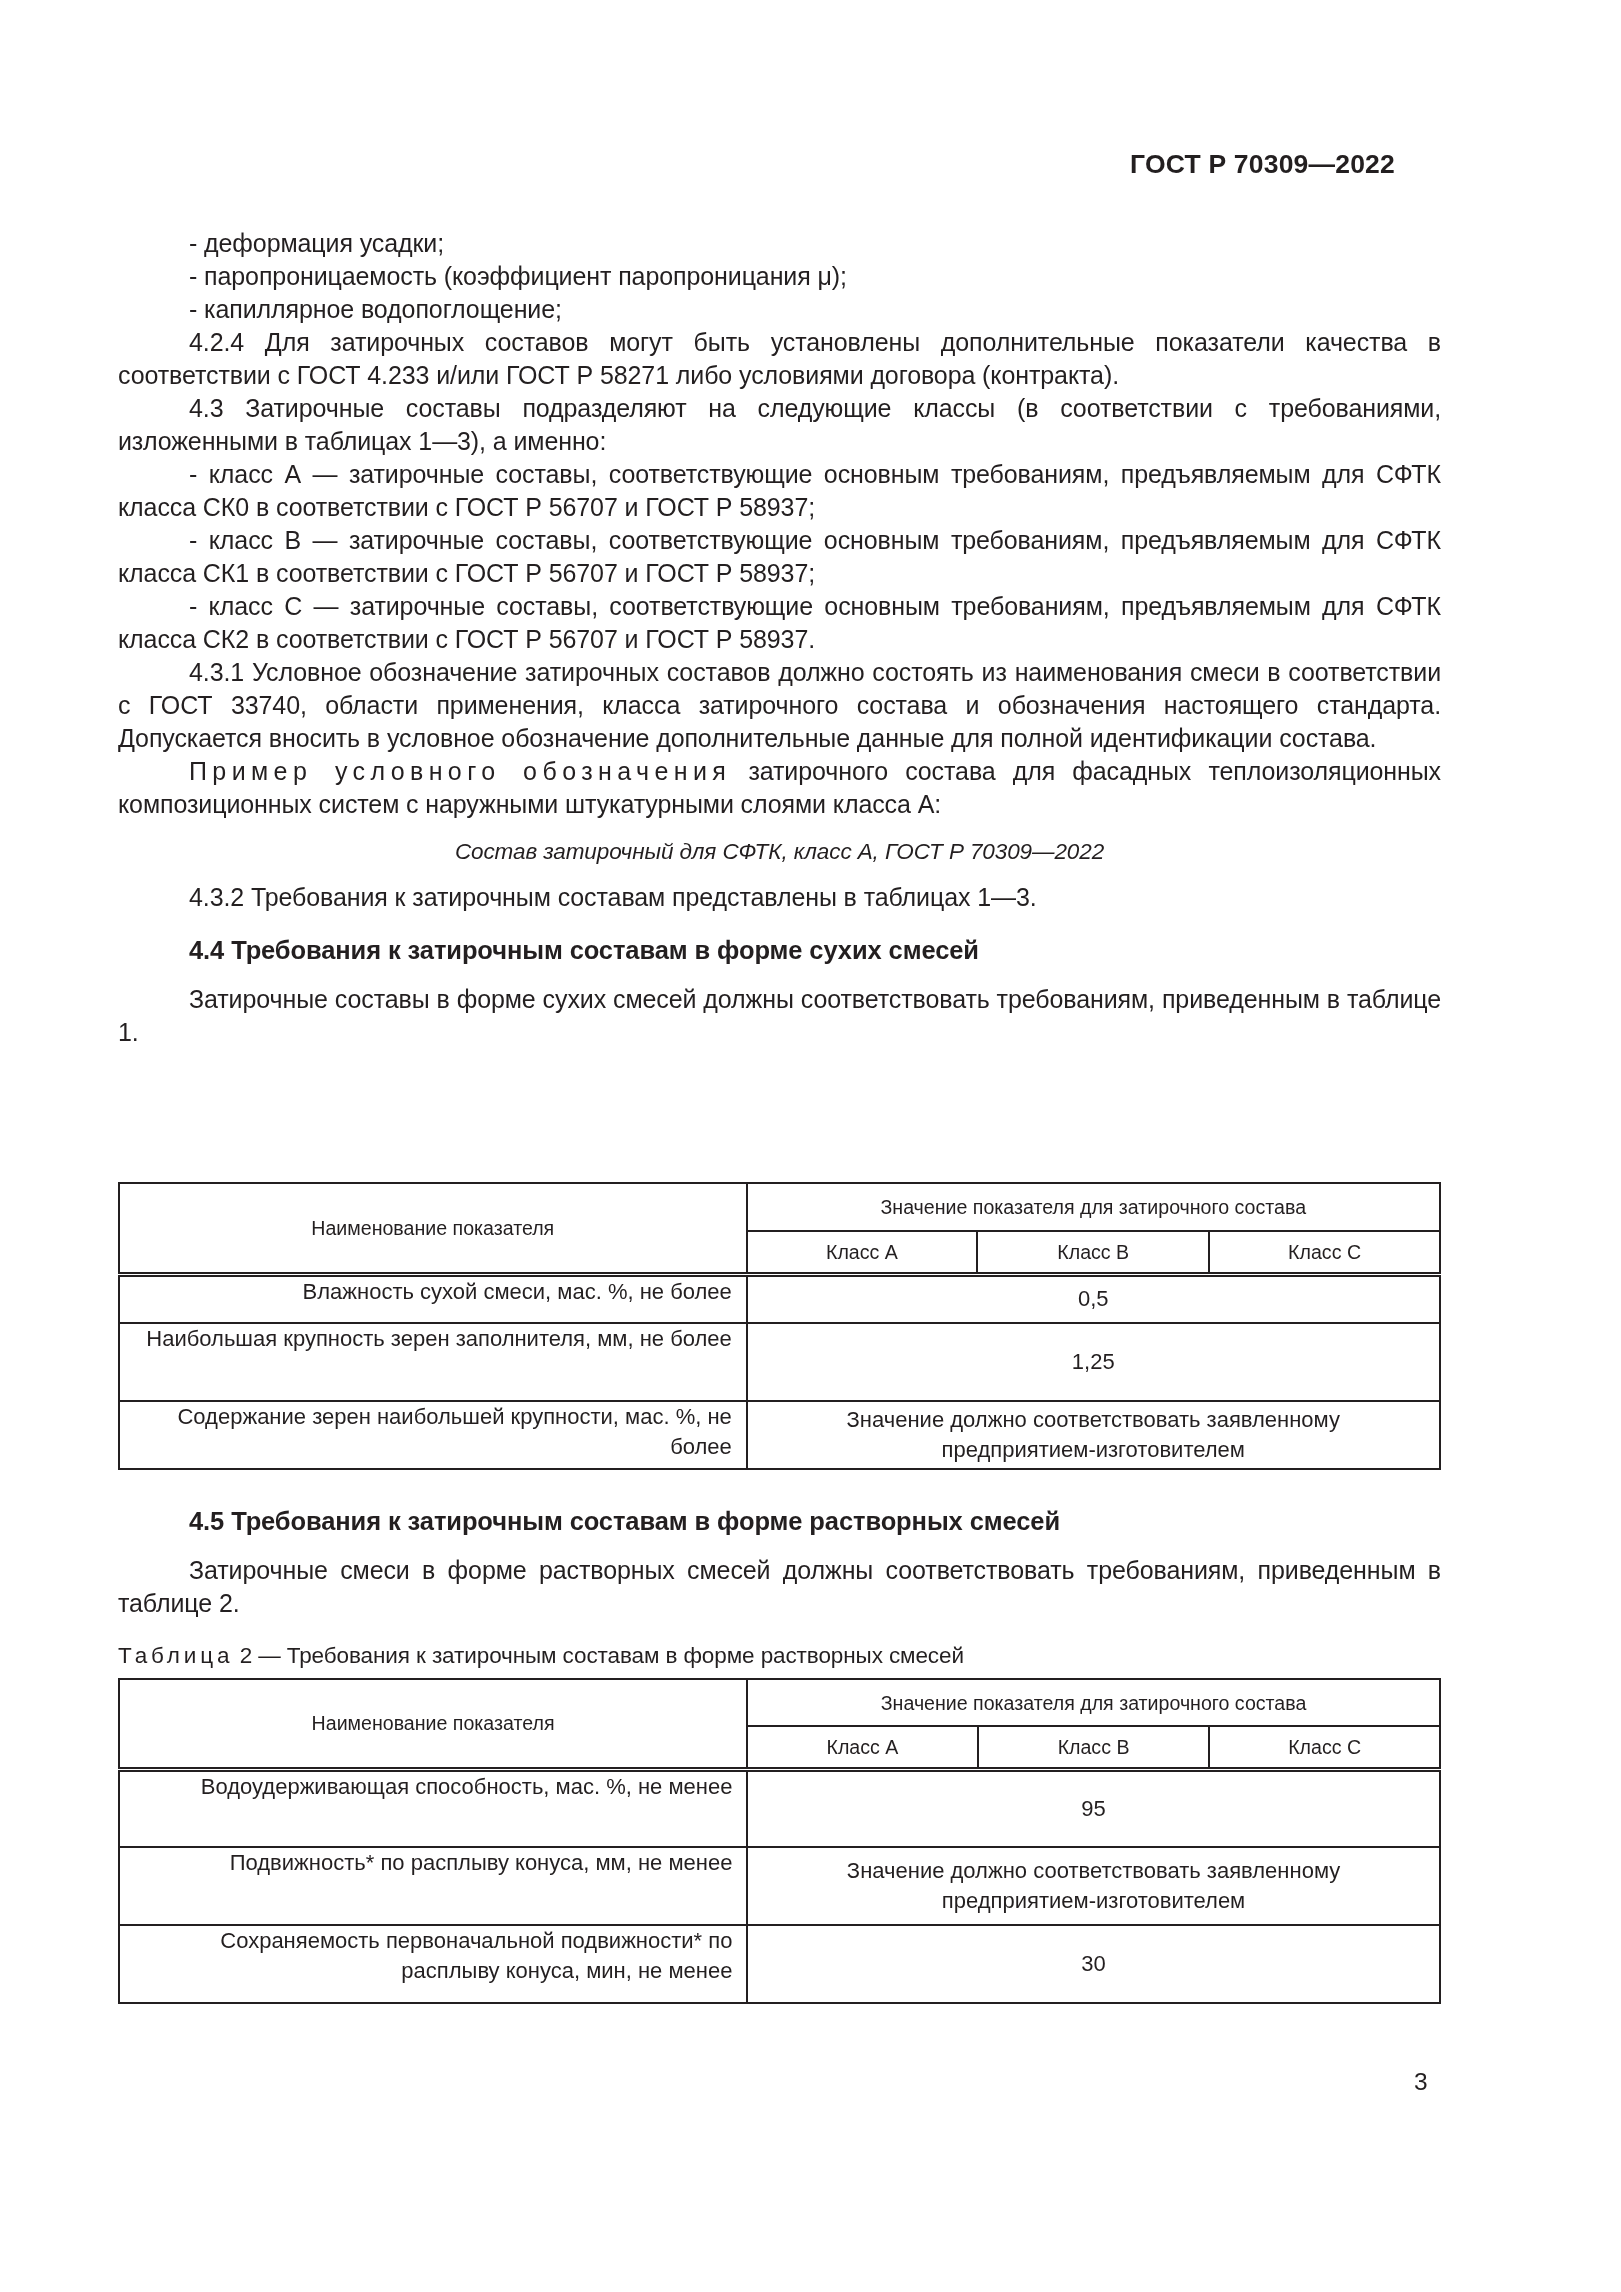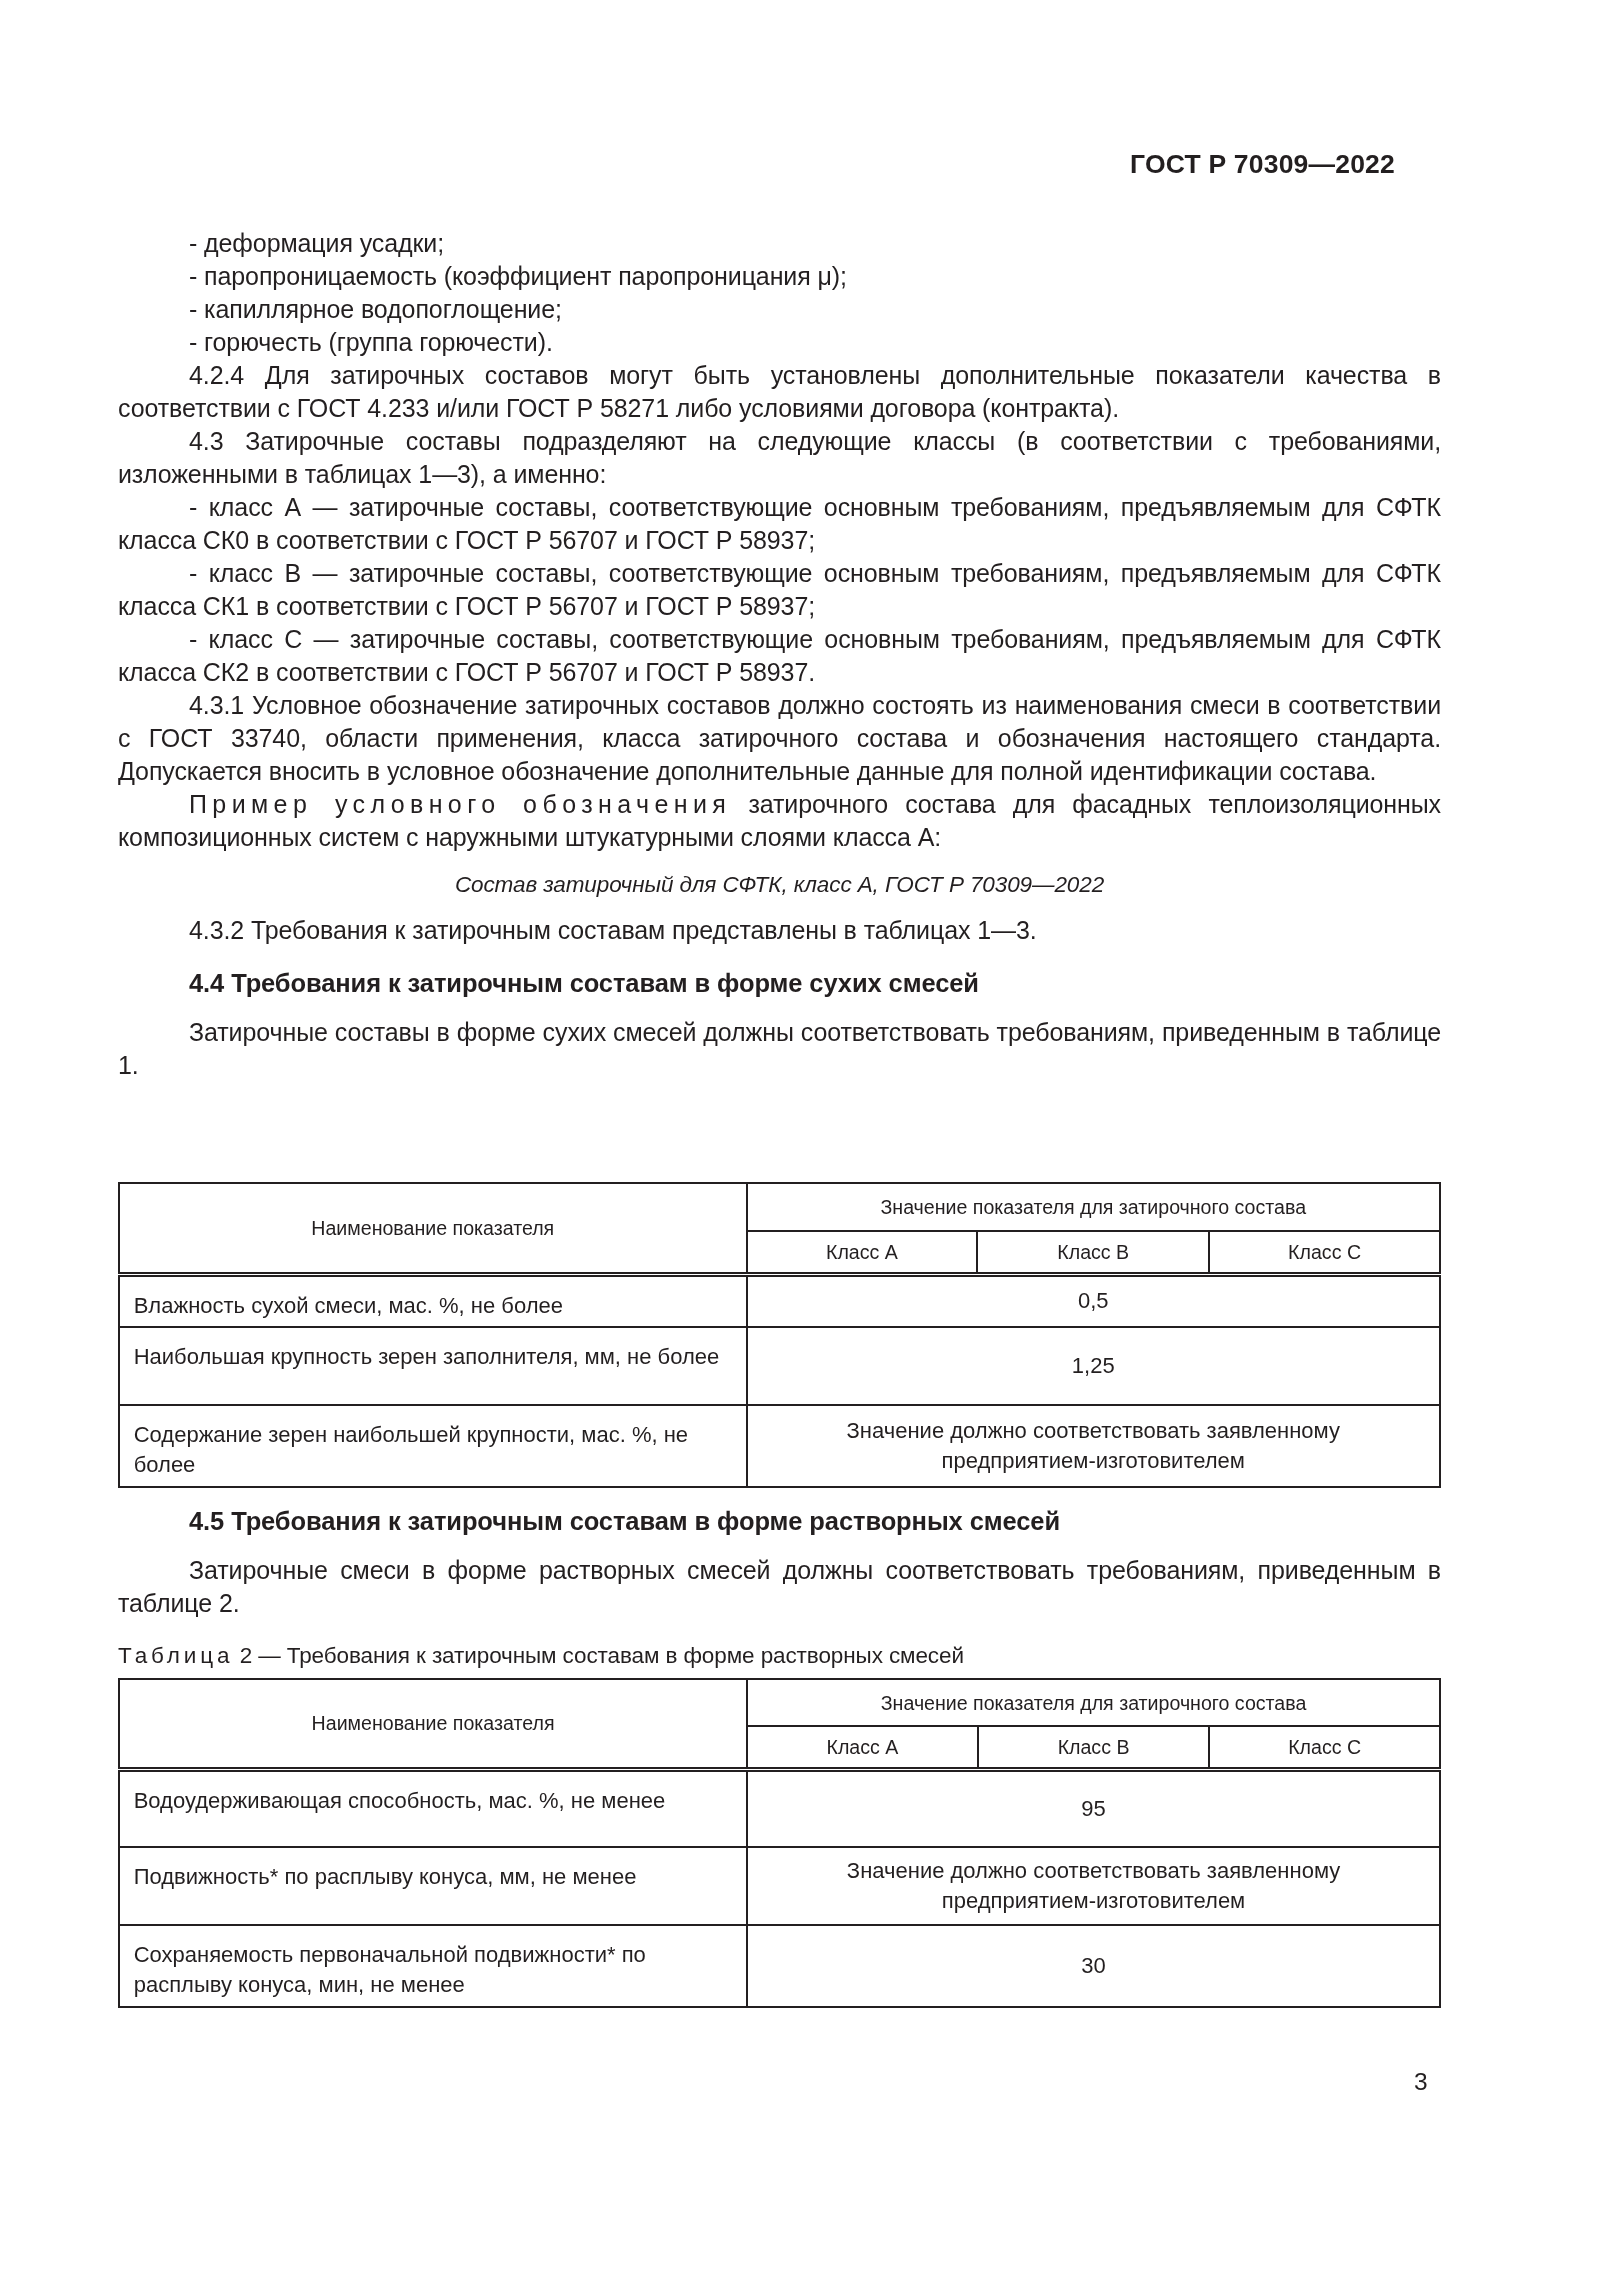--- a/index.html
+++ b/index.html
@@ -11,37 +11,36 @@
   .txt p { margin: 0; }
   .ind { text-indent: 71px; }
   .sp { letter-spacing: 5.4px; }
   .ex { text-align: center; font-style: italic; font-size: 22.5px; text-indent: 0; }
   .h2 { font-weight: bold; font-size: 25.5px; }
   .cap { font-size: 22.5px; }
   .cap .sp { letter-spacing: 3.9px; }
   table { position: absolute; left: 118px; width: 1323px; border-collapse: collapse; font-size: 22px; color: #231f20; }
   td, th { border: 2px solid #231f20; font-weight: normal; padding: 0 13.7px; line-height: 30px; }
   th { font-size: 19.6px; text-align: center; }
-  td.name { text-align: left; vertical-align: top; padding-top: 14px; padding-bottom: 5.9px; }
+  td.name { text-align: right; vertical-align: top; padding-top: 0; padding-bottom: 5.9px; }
   td.val { text-align: center; vertical-align: middle; }
   tr.dbl td { border-top: 5.9px double #231f20; }
   .pnum { position: absolute; left: 1414px; top: 2068px; font-size: 24.5px; }
 </style>
 </head>
 <body>
 
 <div class="page">
 
   <div class="hdr">ГОСТ Р 70309—2022</div>
 
   <div class="txt" style="top:227px;">
     <p class="ind">- деформация усадки;</p>
     <p class="ind">- паропроницаемость (коэффициент паропроницания μ);</p>
     <p class="ind">- капиллярное водопоглощение;</p>
-    <p class="ind">- горючесть (группа горючести).</p>
     <p class="ind">4.2.4 Для затирочных составов могут быть установлены дополнительные показатели качества в соответствии с ГОСТ 4.233 и/или ГОСТ Р 58271 либо условиями договора (контракта).</p>
     <p class="ind">4.3 Затирочные составы подразделяют на следующие классы (в соответствии с требованиями, изложенными в таблицах 1—3), а именно:</p>
     <p class="ind">- класс А — затирочные составы, соответствующие основным требованиям, предъявляемым для СФТК класса СК0 в соответствии с ГОСТ Р 56707 и ГОСТ Р 58937;</p>
     <p class="ind">- класс В — затирочные составы, соответствующие основным требованиям, предъявляемым для СФТК класса СК1 в соответствии с ГОСТ Р 56707 и ГОСТ Р 58937;</p>
     <p class="ind">- класс С — затирочные составы, соответствующие основным требованиям, предъявляемым для СФТК класса СК2 в соответствии с ГОСТ Р 56707 и ГОСТ Р 58937.</p>
     <p class="ind">4.3.1 Условное обозначение затирочных составов должно состоять из наименования смеси в соответствии с ГОСТ 33740, области применения, класса затирочного состава и обозначения настоящего стандарта. Допускается вносить в условное обозначение дополнительные данные для полной идентификации состава.</p>
     <p class="ind"><span class="sp">Пример условного обозначения</span><span> затирочного состава для фасадных теплоизоляционных композиционных систем с наружными штукатурными слоями класса А:</span></p>
     <p class="ex" style="margin-top:13.7px;margin-bottom:13.7px;">Состав затирочный для СФТК, класс А, ГОСТ Р 70309—2022</p>
     <p class="ind">4.3.2 Требования к затирочным составам представлены в таблицах 1—3.</p>
     <p class="ind h2" style="margin-top:19.6px;">4.4 Требования к затирочным составам в форме сухих смесей</p>

